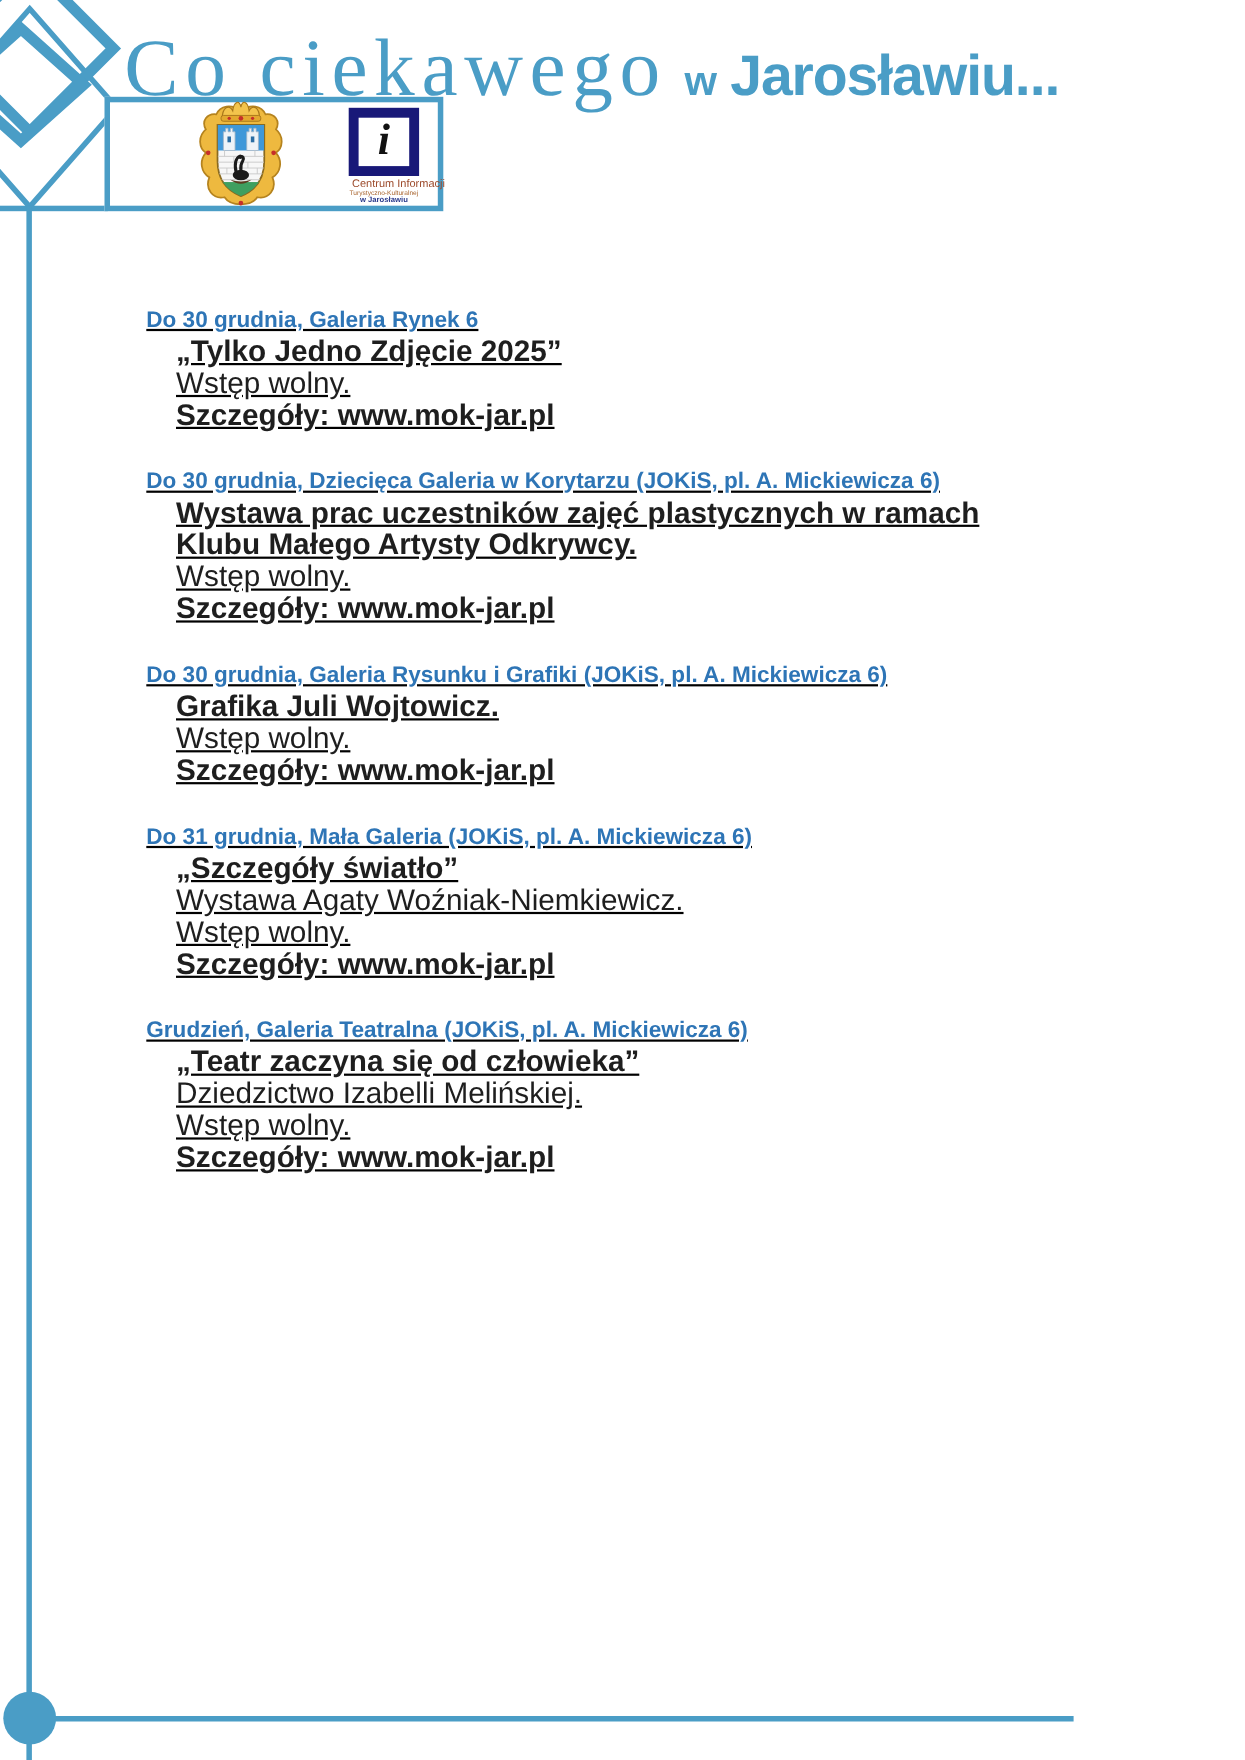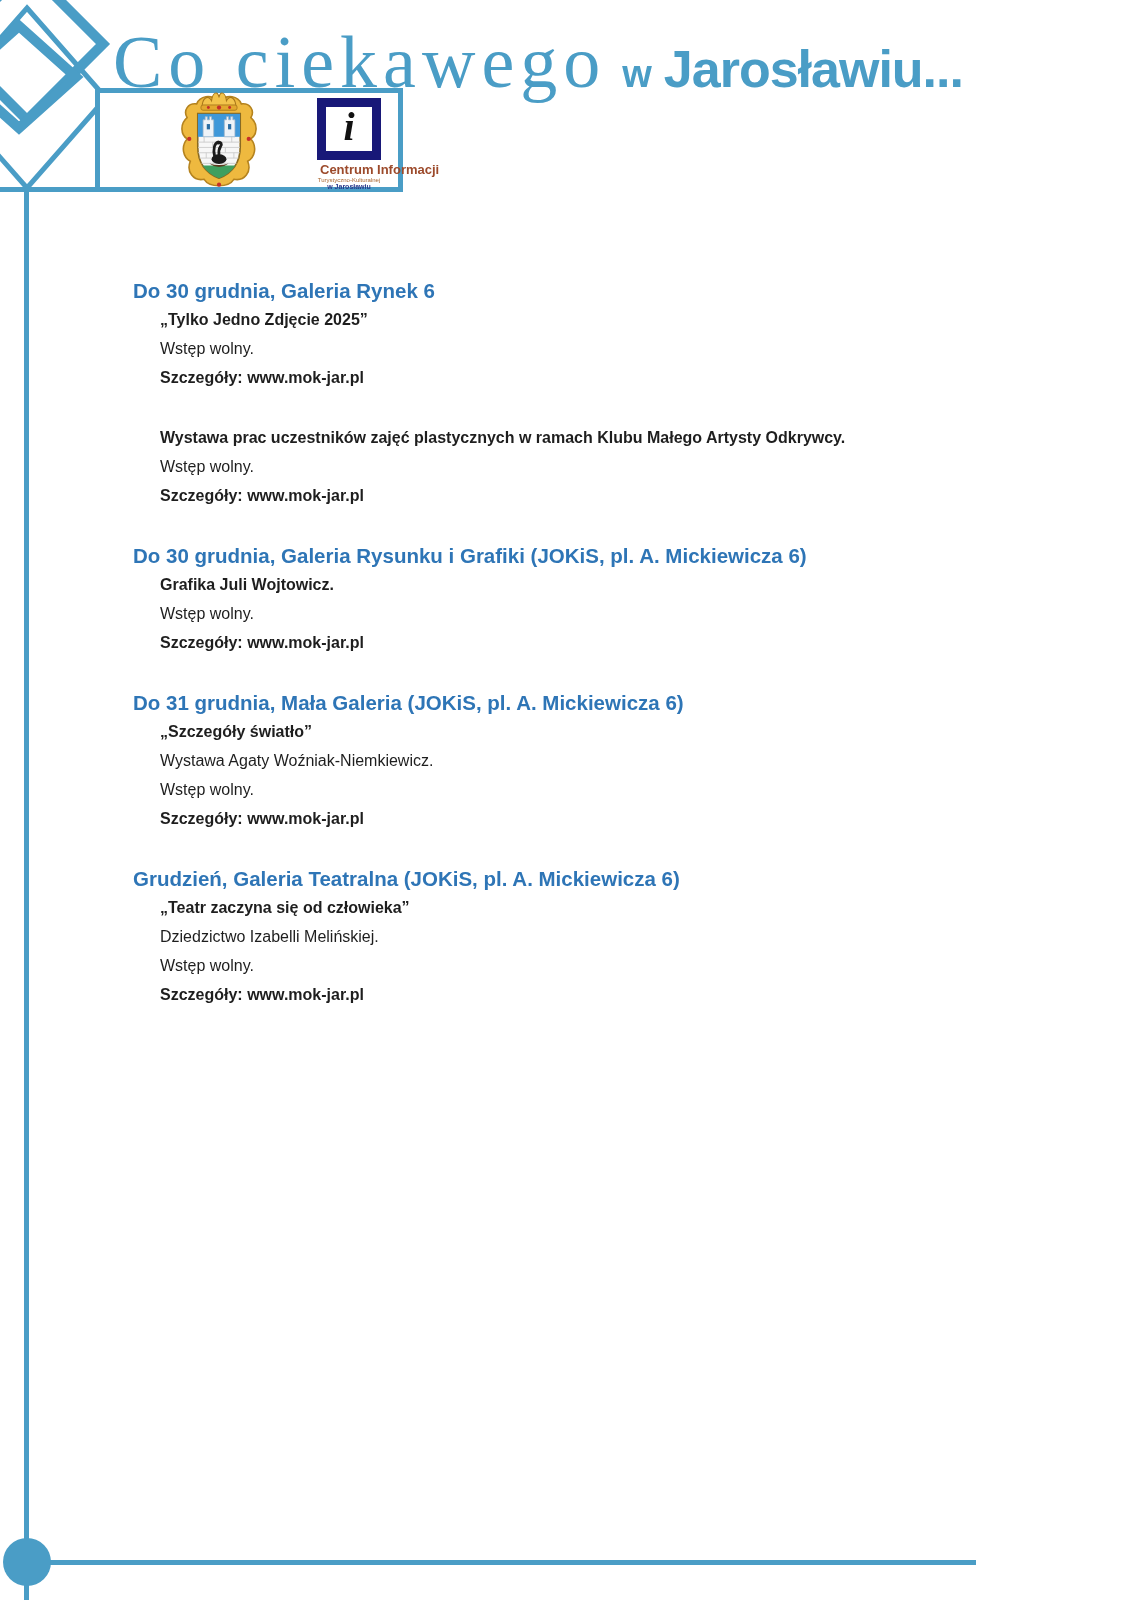--- a/index.html
+++ b/index.html
@@ -20,30 +20,30 @@
 
   
   .logo-frame{position:absolute;left:95px;top:88px;width:298px;height:94px;
               border:5px solid #4a9dc6;background:#fff;z-index:3;}
   .crest{position:absolute;left:80px;top:-4px;}
   .ilogo{position:absolute;left:204px;top:5px;width:90px;text-align:center;}
   .ibox{width:46px;height:44px;margin:0 auto;background:#fff;border:9px solid #181878;
         display:flex;align-items:center;justify-content:center;}
   .iglyph{font-family:"Liberation Serif",serif;font-style:italic;font-weight:700;
           font-size:40px;color:#111;line-height:1;margin-top:-4px;}
-  .icap1{font-size:13px;font-weight:700;color:#9c4a2b;margin-top:2px;white-space:nowrap;margin-left:16px;}
+  .icap1{font-size:10px;font-weight:400;color:#9c4a2b;margin-top:2px;white-space:nowrap;margin-left:16px;}
   .icap2{font-size:6px;color:#a9652f;white-space:nowrap;}
   .icap3{font-size:7px;font-weight:700;color:#2b3a8c;white-space:nowrap;}
 
   
   .events{position:absolute;left:133px;top:276px;width:900px;z-index:2;}
-  .ev{margin:0 0 31px 0;}
+  .ev{margin:0 0 31px 0;text-decoration:underline;}
   .ev h2{margin:0;font-size:20.5px;font-weight:700;color:#2e75b6;line-height:29px;}
   .ev .lines{padding-left:27px;max-width:750px;}
-  .ev p{margin:0;font-size:16px;line-height:29px;color:#1e1e1e;font-weight:400;}
+  .ev p{margin:0;font-size:27px;line-height:29px;color:#1e1e1e;font-weight:400;}
   .ev p.b{font-weight:700;}
 </style>
 </head>
 <body>
 
 <div class="page">
 
   <svg class="deco" width="1132" height="1600" viewBox="0 0 1132 1600">
     <g stroke="#4a9dc6" fill="none">
 
@@ -130,20 +130,21 @@
     <section class="ev">
       <h2>Do 30 grudnia, Galeria Rynek 6</h2>
       <div class="lines">
         <p class="b">„Tylko Jedno Zdjęcie 2025”</p>
         <p>Wstęp wolny.</p>
         <p class="b">Szczegóły: www.mok-jar.pl</p>
       </div>
     </section>
 
     <section class="ev">
+      <h2>Do 30 grudnia, Dziecięca Galeria w Korytarzu (JOKiS, pl. A. Mickiewicza 6)</h2>
       <div class="lines">
         <p class="b">Wystawa prac uczestników zajęć plastycznych w ramach Klubu Małego Artysty Odkrywcy.</p>
         <p>Wstęp wolny.</p>
         <p class="b">Szczegóły: www.mok-jar.pl</p>
       </div>
     </section>
 
     <section class="ev">
       <h2>Do 30 grudnia, Galeria Rysunku i Grafiki (JOKiS, pl. A. Mickiewicza 6)</h2>
       <div class="lines">

